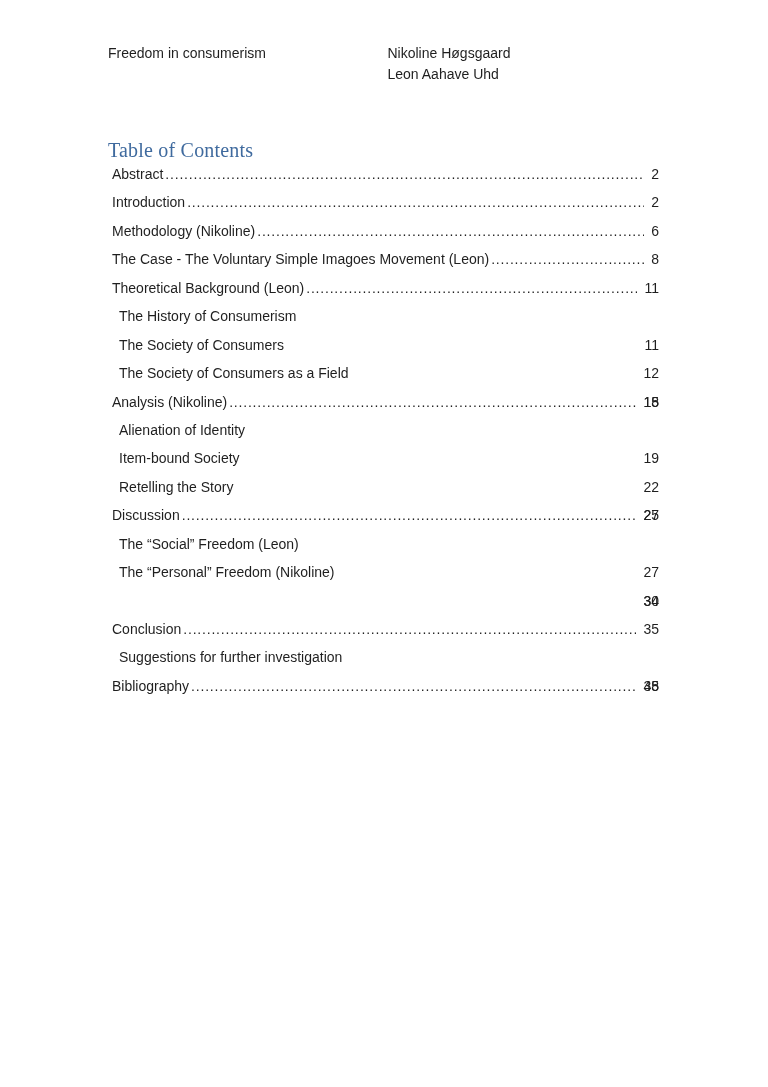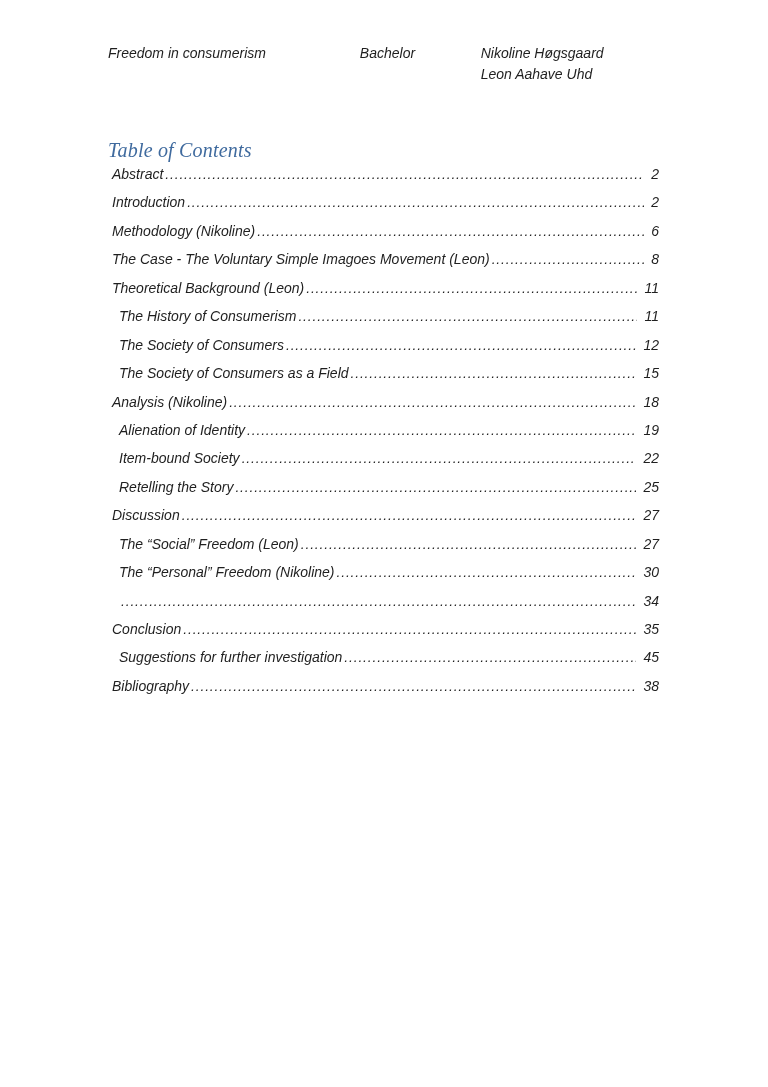--- a/index.html
+++ b/index.html
@@ -8,21 +8,20 @@
   }
   html,body{margin:0;padding:0;background:#ffffff;}
   .page{
     position:relative;
     width:768px;
     height:940px;
     background:#ffffff;
     color:var(--text-color);
     font-family:"Liberation Sans", sans-serif;
     overflow:hidden;
-    font-style:italic;
   }
   
   .doc-header{
     position:absolute;
     top:43px;
     left:108px;
     right:101px;
     display:flex;
     font-size:14px;
     line-height:21px;
@@ -52,21 +51,21 @@
     left:112px;
     width:547px;
     font-size:14px;
   }
   .toc-row{
     display:flex;
     height:28.45px;
     line-height:28.45px;
     white-space:nowrap;
   }
-  .toc-row.level-2{padding-left:7px;}
+  .toc-row.level-2{padding-left:7px;flex-direction:column;}
   .toc-label{flex:0 0 auto;}
   .toc-leader{
     flex:1 1 auto;
     position:relative;
     margin:0 7px 0 2px;
     min-width:10px;
   }
   .toc-leader::after{
     content:"......................................................................................................................................................................................................................";
     position:absolute;
@@ -86,21 +85,20 @@
     line-height:18px;
   }
 </style>
 </head>
 <body>
 
 <div class="page">
 
   <header class="doc-header">
     <div class="h-col h-left">Freedom in consumerism</div>
-    <div class="h-col h-center">Bachelor</div>
     <div class="h-col h-right">
       <div>Nikoline Høgsgaard</div>
       <div>Leon Aahave Uhd</div>
     </div>
   </header>
 
   <h1 class="toc-title">Table of Contents</h1>
 
   <div class="toc" id="toc-list">
       <div class="toc-row level-1">

